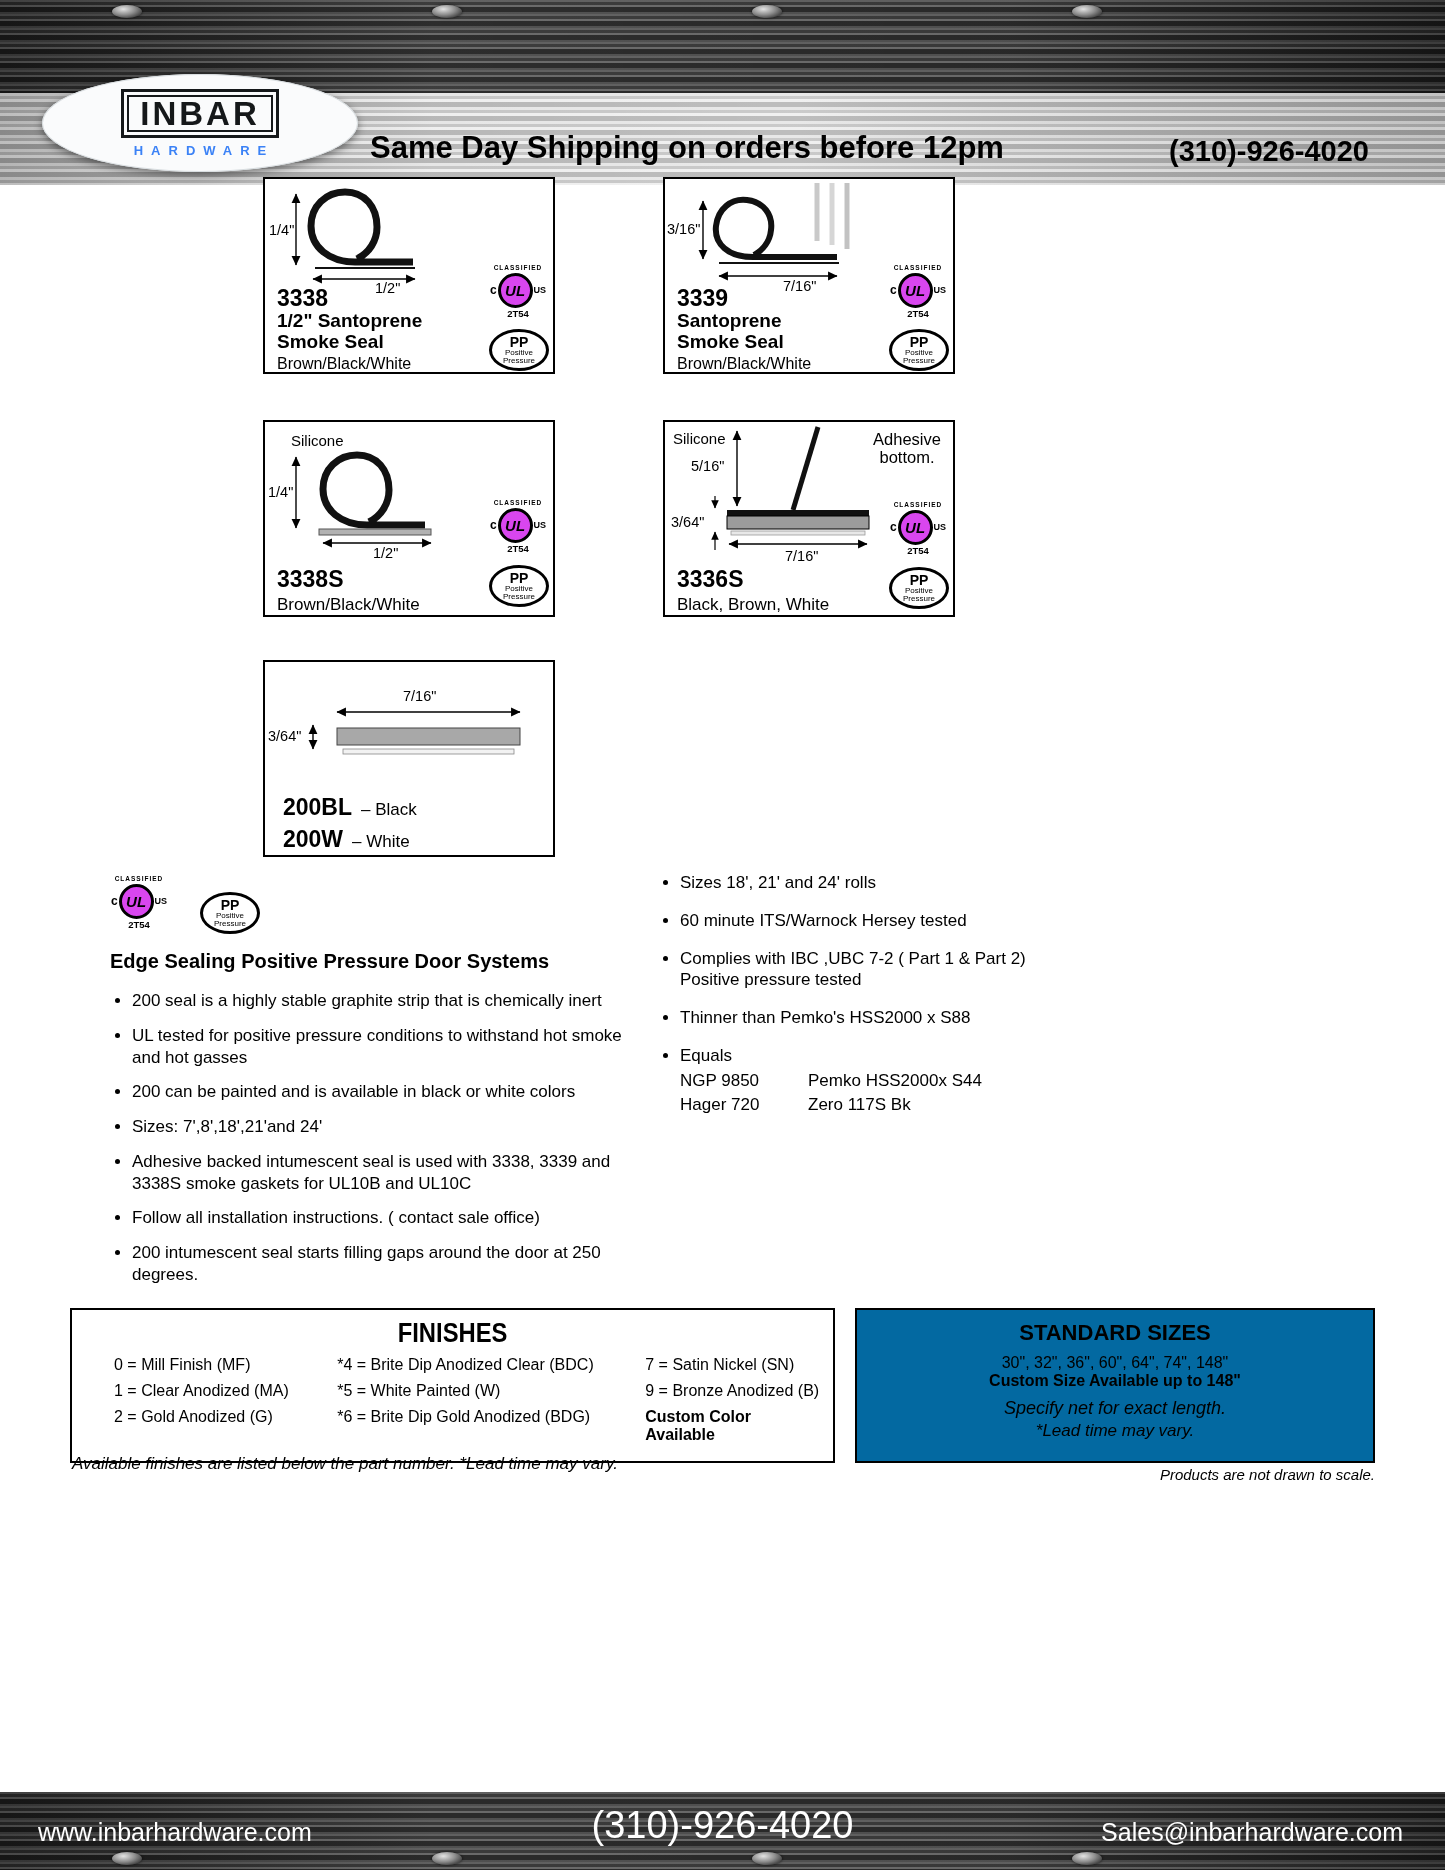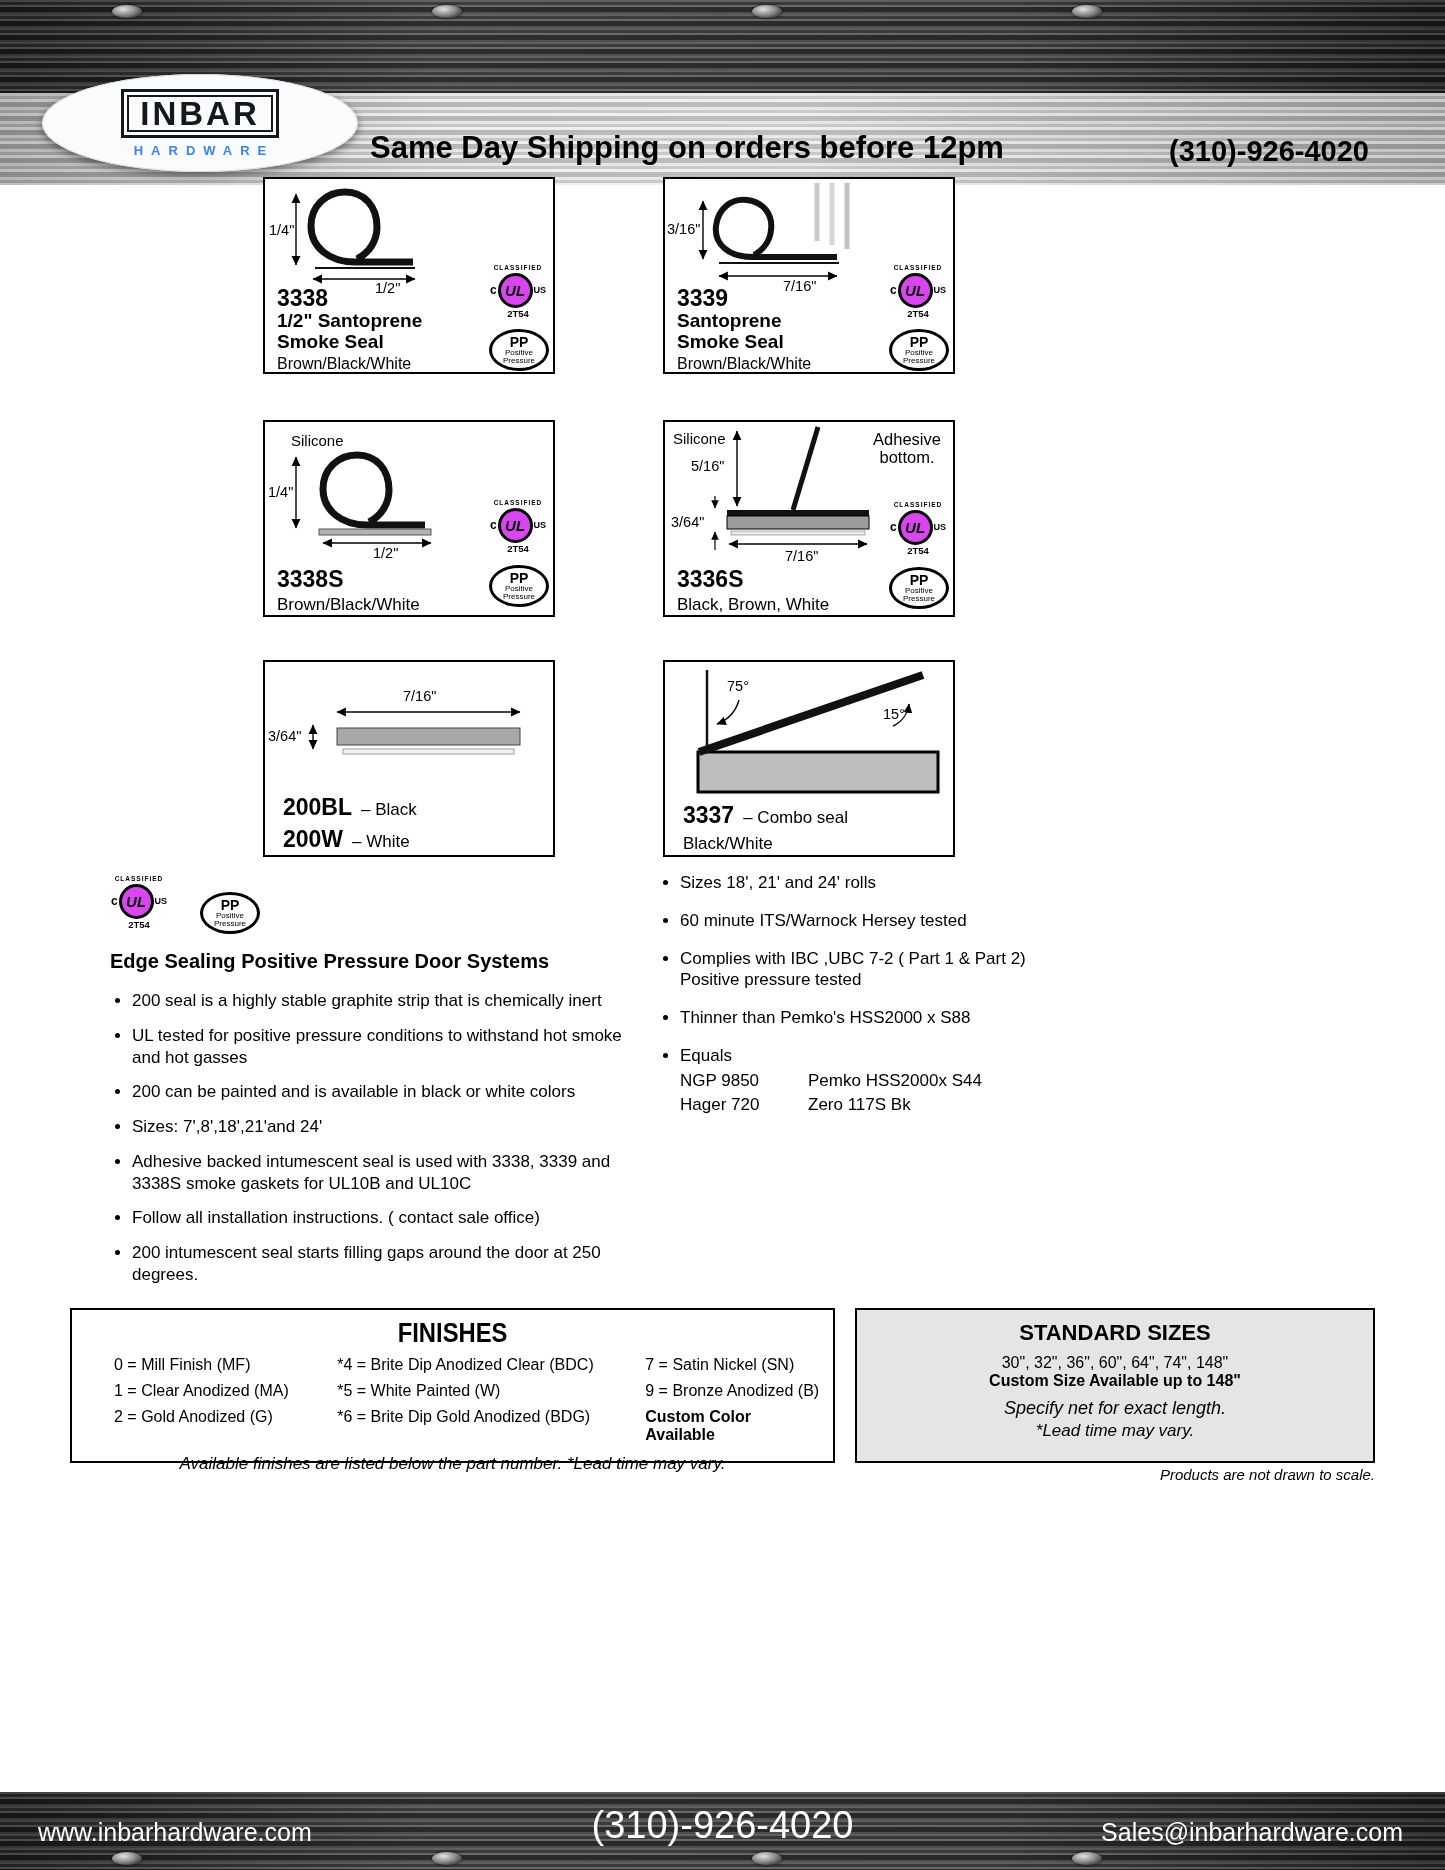--- a/index.html
+++ b/index.html
@@ -89,23 +89,23 @@
   .equals-grid { display:grid; grid-template-columns:128px auto; row-gap:3px; margin-top:3px; font-size:17px; }
   
   .finishes-box { position:absolute; left:70px; top:1308px; width:765px; height:155px; border:2.5px solid #000; background:#fff; }
   .fin-title { text-align:center; margin-top:7px; }
   .fin-title span { display:inline-block; font-size:28px; font-weight:bold; transform:scaleX(.85); letter-spacing:0; }
   .fin-cols { display:flex; padding:7px 10px 0 42px; }
   .fin-col { display:flex; flex-direction:column; gap:8px; font-size:16px; }
   .fin-col-1 { width:226px; }
   .fin-col-2 { width:312px; }
   .fin-col-3 { width:180px; }
-  .fin-note { text-align:center; font-style:italic; font-size:17px; margin-top:10px; }
+  .fin-note { font-style:italic; font-size:17px; margin-top:10px; }
   .bold { font-weight:bold; }
-  .sizes-box { position:absolute; left:855px; top:1308px; width:520px; height:155px; border:2.5px solid #000; text-align:center; background:#e5e5e5; }
+  .sizes-box { position:absolute; left:855px; top:1308px; width:520px; height:155px; border:2.5px solid #000; text-align:center; background:#0369a1; }
   .sizes-title { font-size:22px; font-weight:bold; margin-top:10px; }
   .sizes-line { font-size:16px; margin-top:8px; }
   .sizes-custom { font-size:16px; font-weight:bold; }
   .sizes-specify { font-size:18px; font-style:italic; margin-top:8px; }
   .sizes-lead { font-size:17px; font-style:italic; margin-top:2px; }
   .scale-note { position:absolute; right:70px; top:1466px; font-size:15px; font-style:italic; }
   
   .footer-web   { position:absolute; left:38px;  top:26px; font-size:25px; color:#fff; }
   .footer-phone { position:absolute; left:0; width:100%; text-align:center; top:12px; font-size:38px; color:#fff; }
   .footer-email { position:absolute; right:42px; top:26px; font-size:25px; color:#fff; }
@@ -291,36 +291,20 @@
     <div class="prow" style="left:18px;top:132px;">
       <span class="pid">200BL</span>
       <span class="pdash">– Black</span>
     </div>
     <div class="prow" style="left:18px;top:164px;">
       <span class="pid">200W</span>
       <span class="pdash">– White</span>
     </div>
   </div>
 
-  <div class="pbox" style="left:663px;top:660px;">
-    <svg class="diag" viewBox="0 0 288 193">
-      <rect x="33" y="90" width="240" height="40" fill="#bdbdbd" stroke="#000" stroke-width="3"></rect>
-      <line x1="34" y1="90" x2="258" y2="13" stroke="#111" stroke-width="8"></line>
-      <line x1="42" y1="8" x2="42" y2="88" stroke="#111" stroke-width="2.5"></line>
-      <path d="M74,38 A36,36 0 0 1 52,62" fill="none" stroke="#000" stroke-width="1.4" marker-end="url(#ah)"></path>
-      <path d="M228,64 A28,28 0 0 0 244,42" fill="none" stroke="#000" stroke-width="1.4" marker-end="url(#ah)"></path>
-    </svg>
-    <span class="dim" style="left:62px;top:16px;">75°</span>
-    <span class="dim" style="left:218px;top:44px;">15°</span>
-    <div class="prow" style="left:18px;top:140px;">
-      <span class="pid">3337</span>
-      <span class="pdash">– Combo seal</span>
-    </div>
-    <div class="pcolors2" style="left:18px;top:172px;">Black/White</div>
-  </div>
 
   <div class="ul-mark" style="left:106px;top:876px;">
     <div class="ul-arc">CLASSIFIED</div>
     <div class="ul-row">
       <span class="ul-c">c</span>
       <span class="ul-circle">
           <span class="ul-text">UL</span>
         </span>
       <span class="ul-us">US</span>
     </div>

